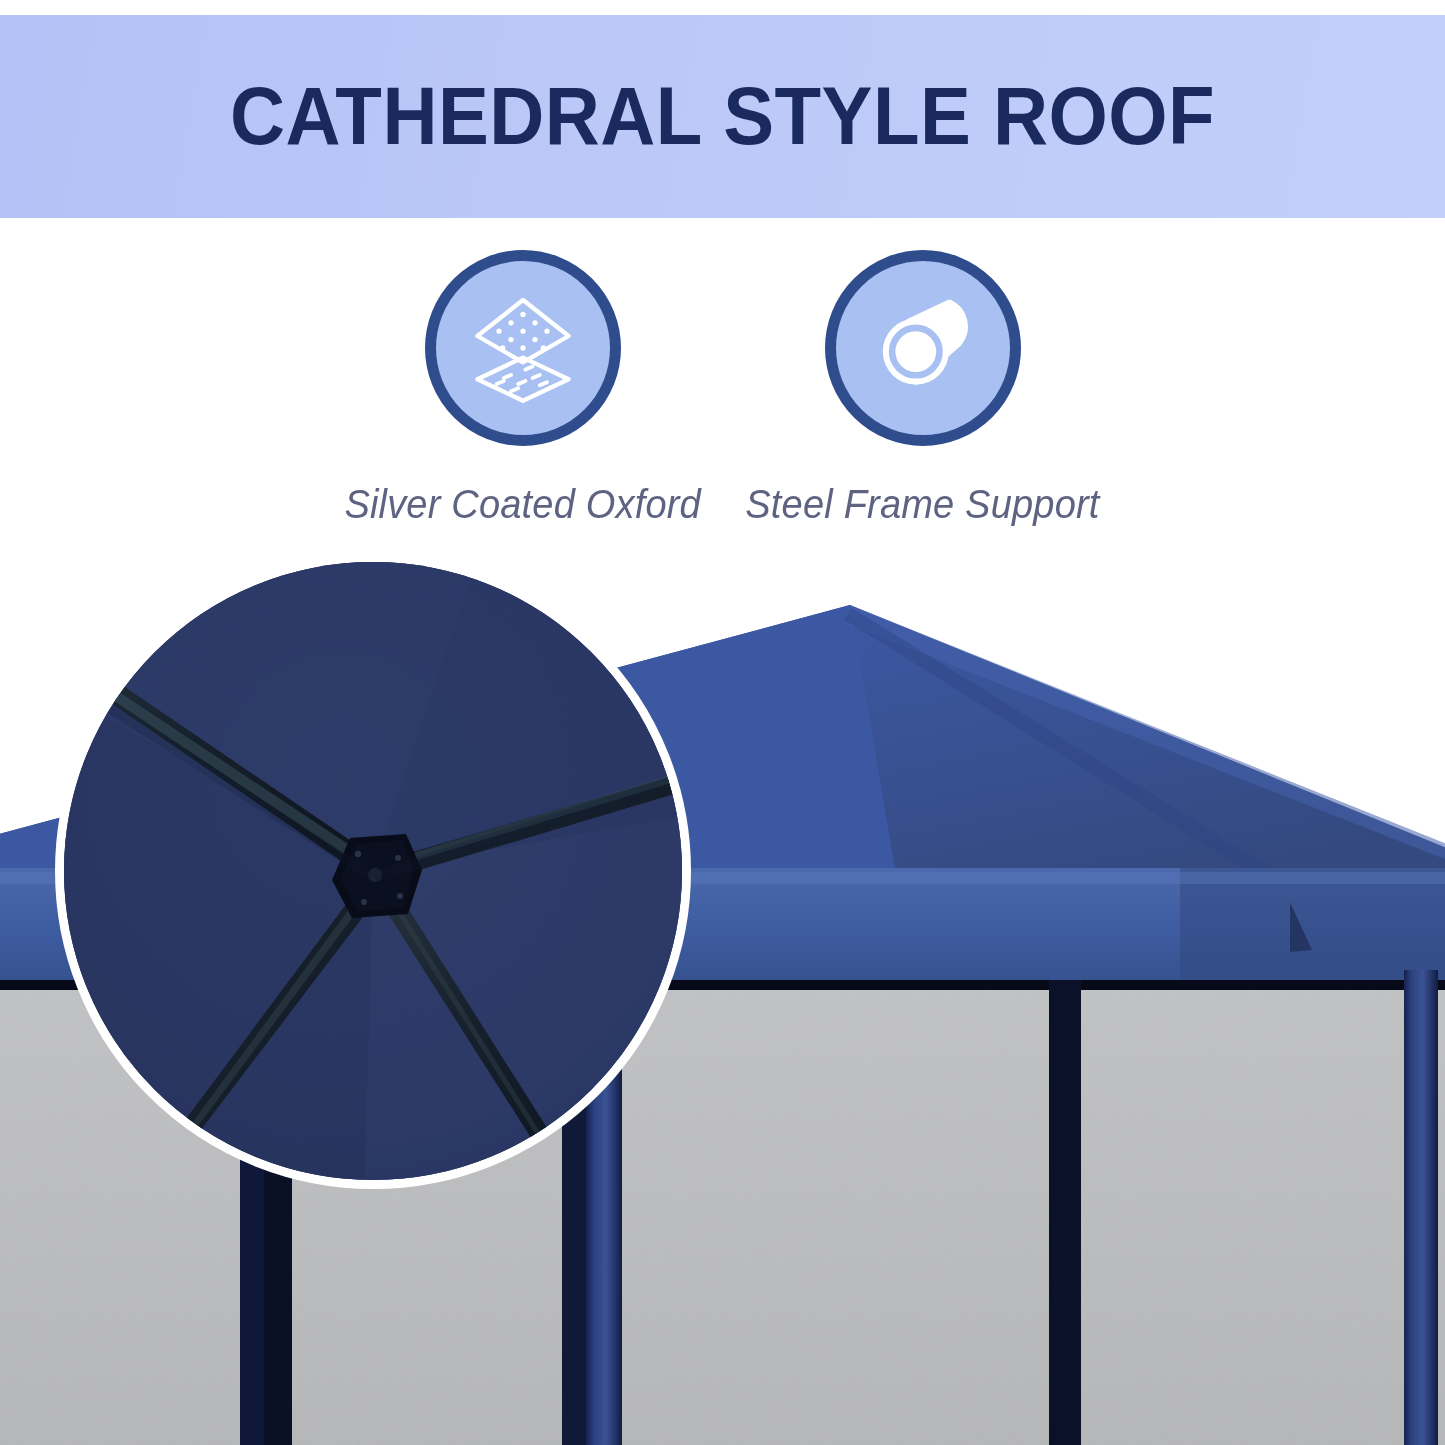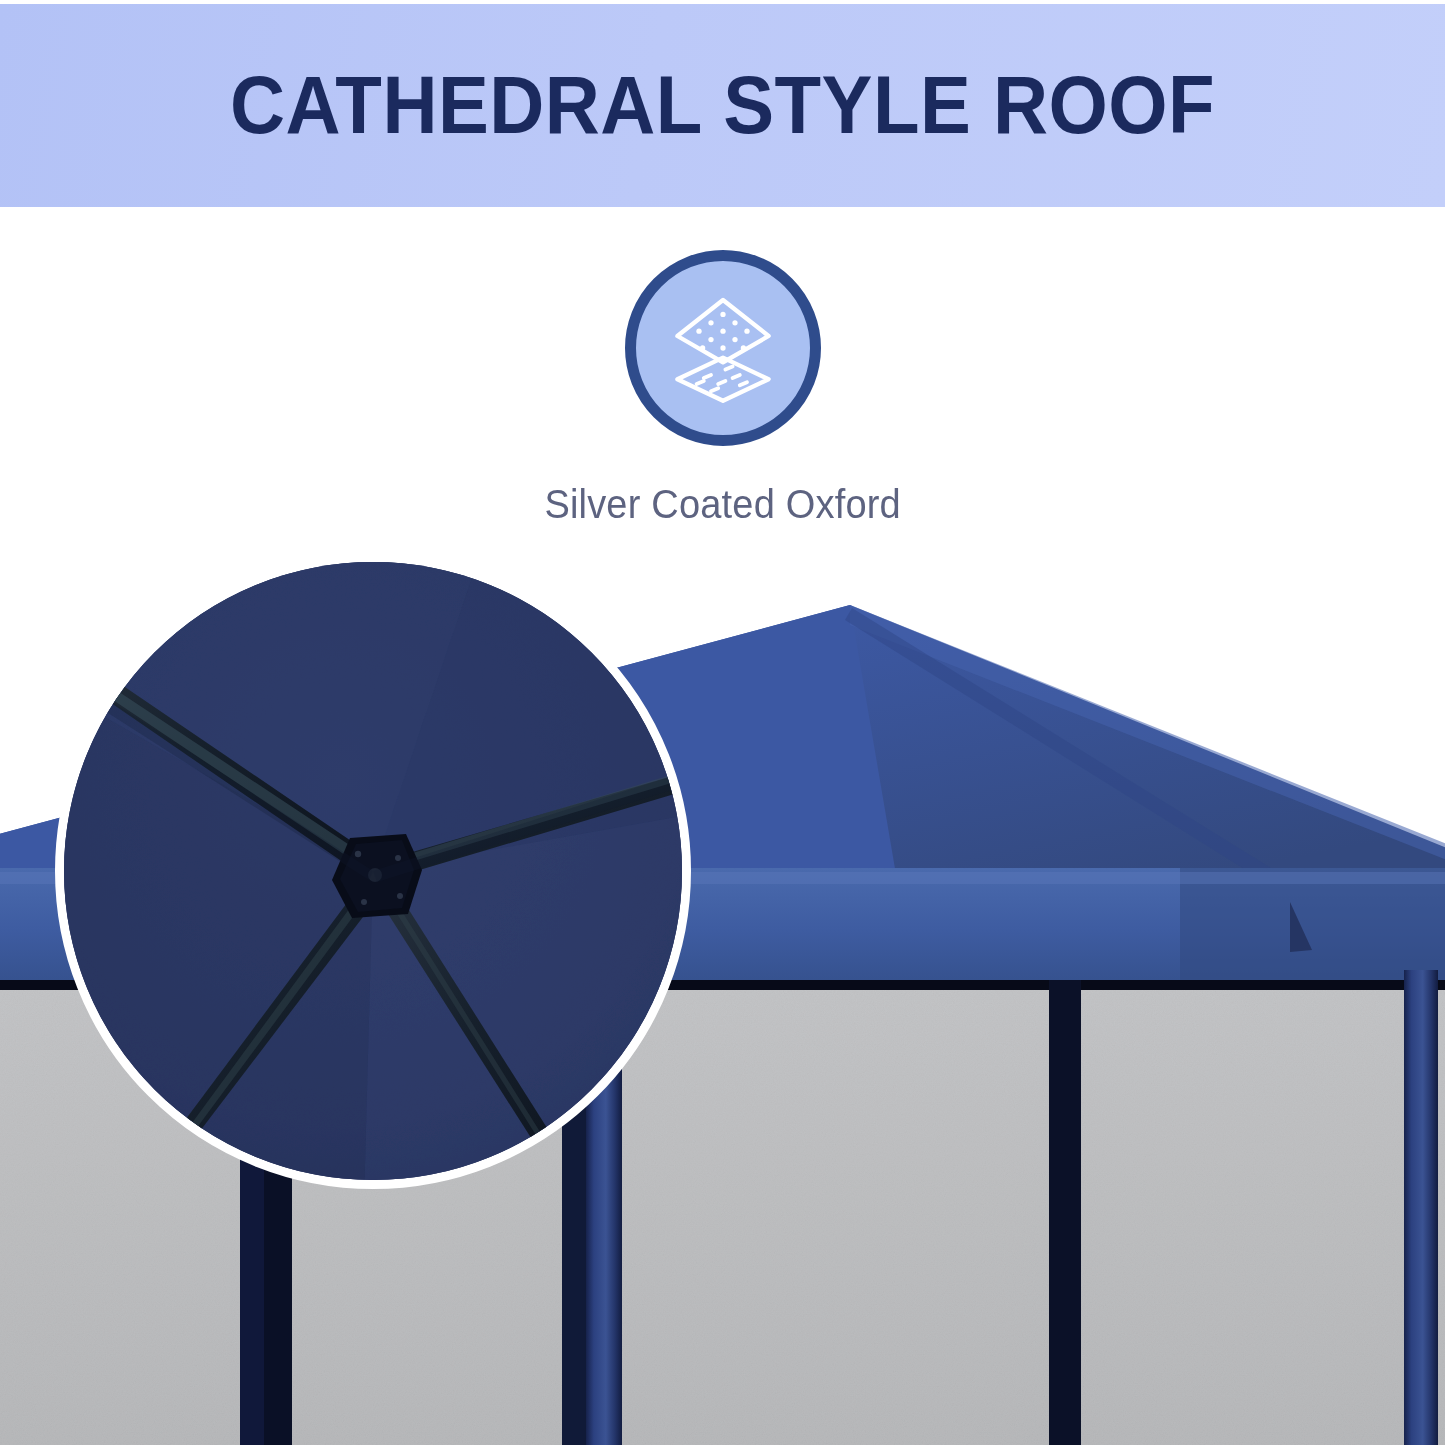--- a/index.html
+++ b/index.html
@@ -15,21 +15,21 @@
     position: relative;
     width: 1445px;
     height: 1445px;
     background: #ffffff;
     overflow: hidden;
   }
 
   
   .header-band {
     position: absolute;
-    left: 0; top: 4px;
+    left: 0; top: 15px;
     width: 1445px;
     height: 203px;
     background: linear-gradient(100deg, #b3c2f6 0%, #bcc9f8 45%, #c3cffa 100%);
   }
   .header-title {
     position: absolute;
     left: 0;
     top: 57px;
     width: 1445px;
     text-align: center;
@@ -47,20 +47,21 @@
   
   .features {
     position: absolute;
     left: 0;
     top: 250px;
     width: 1445px;
     height: 300px;
     display: flex;
     justify-content: center;
     align-items: flex-start;
+    font-style: italic;
   }
   .feature {
     width: 400px;
     display: flex;
     flex-direction: column;
     align-items: center;
   }
   .feature-badge {
     position: relative;
     width: 196px;
@@ -160,20 +161,34 @@
               <circle cx="33" cy="50" r="2.2"></circle>
               <circle cx="67" cy="50" r="2.2"></circle>
             </g>
           </svg>
         </span>
       </div>
       <div class="feature-label">Silver Coated Oxford</div>
     </div>
 
 
+    <div class="feature">
+      <div class="feature-badge">
+        <span>
+          <svg viewBox="0 0 100 100" fill="none">
+
+            <path d="M38 28 L72 12 A22 22 0 0 1 80 46 L44 78 Z" fill="#ffffff" stroke="#ffffff" stroke-width="5" stroke-linejoin="round"></path>
+
+            <ellipse cx="44" cy="53" rx="25" ry="25" fill="#a9c0f2" stroke="#ffffff" stroke-width="5"></ellipse>
+            <ellipse cx="44" cy="53" rx="17" ry="17" fill="#ffffff"></ellipse>
+          </svg>
+        </span>
+      </div>
+      <div class="feature-label">Steel Frame Support</div>
+    </div>
 
   </div>
 
   <div class="photo">
     <svg width="1445" height="895" viewBox="0 0 1445 895">
       <defs>
         <linearGradient id="gCanopyL" x1="0" y1="0" x2="1" y2="0.6">
           <stop offset="0%" stop-color="#3a56a3"></stop>
           <stop offset="100%" stop-color="#3f5ba8"></stop>
         </linearGradient>

